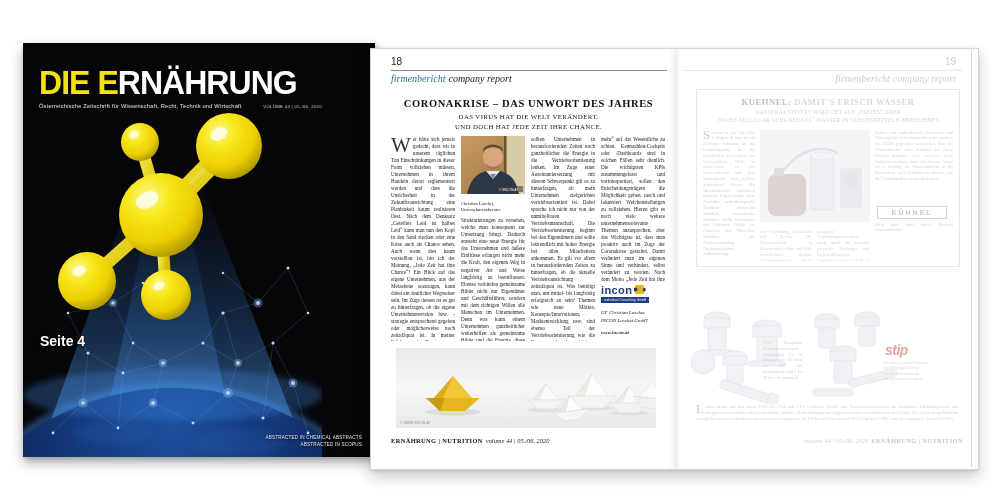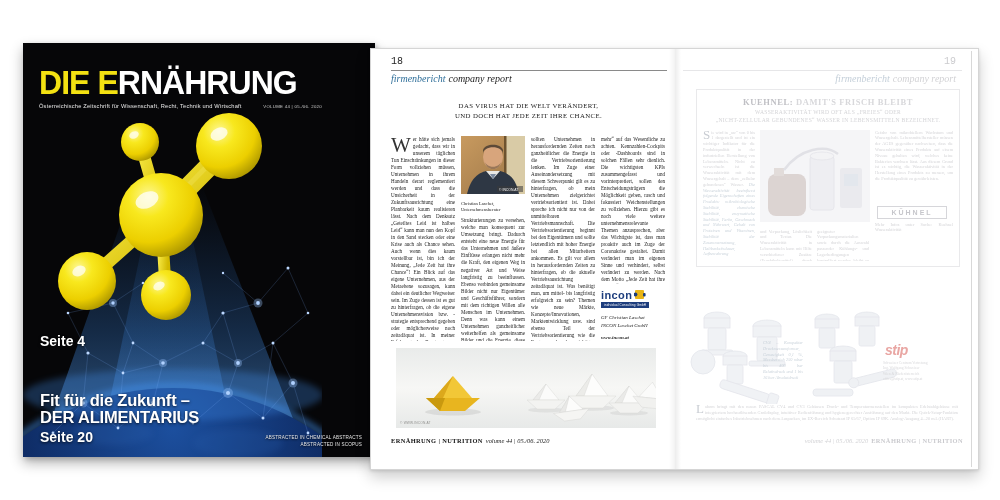--- a/index.html
+++ b/index.html
@@ -24,35 +24,35 @@
               font-size:4.6px;line-height:1.5;letter-spacing:.2px;text-shadow:0 1px 2px rgba(0,0,0,.8);}
   
   .spread{position:absolute;left:370px;top:48px;width:607px;height:420px;background:#ffffff;
           border:1px solid #d5d5d5;box-shadow:0 7px 14px rgba(0,0,0,.20),0 1px 3px rgba(0,0,0,.12);}
   .fore-edge{position:absolute;right:6px;top:2px;bottom:2px;width:1px;background:#d8d8d8;}
   .fold{position:absolute;left:298px;top:0;bottom:0;width:12px;
         background:linear-gradient(90deg,rgba(0,0,0,0),rgba(0,0,0,.045) 45%,rgba(0,0,0,.07) 52%,rgba(0,0,0,0));}
   .page{position:absolute;top:0;bottom:0;}
   .page-left{left:0;width:303px;}
   .page-right{left:303px;width:304px;}
-  .pnum{position:absolute;font-family:Liberation Mono, monospace;font-size:10px;color:#222;}
+  .pnum{position:absolute;font-family:Liberation Sans, sans-serif;font-size:10px;color:#222;}
   .rule{position:absolute;height:1px;background:#8a8a8a;}
   .kicker{position:absolute;font-family:"Liberation Serif",serif;font-style:italic;font-size:10px;color:#1c1c1c;white-space:nowrap;}
   .kicker .khl{color:#2e6e99;margin-right:3px;}
   .headline-blk{position:absolute;left:20px;width:275px;text-align:center;font-family:"Liberation Serif",serif;}
   .headline{font-size:10.5px;font-weight:700;letter-spacing:.6px;color:#101010;}
   .subhead{font-size:6.8px;letter-spacing:.4px;color:#1c1c1c;line-height:1.45;margin-top:3px;}
   .cols{position:absolute;left:20px;top:87px;width:275px;height:205px;display:flex;gap:6px;}
   .col{width:64px;height:205px;overflow:hidden;font-family:"Liberation Serif",serif;
        font-size:5.1px;line-height:1.38;text-align:justify;color:#1b1b1b;}
   .dropcap{float:left;font-family:"Liberation Serif",serif;font-size:21px;line-height:16px;
            padding:1px 2px 0 0;color:#333;}
   .photo-fig{width:64px;margin:0 0 3px 0;}
   .photo-cap{font-size:4.6px;line-height:1.35;color:#222;text-align:left;margin:2px 0 4px 0;}
-  .incon-blk{margin-top:5px;text-align:left;}
+  .incon-blk{text-align:left;}
   .incon-row{display:flex;align-items:center;gap:2px;}
   .incon-word{font-family:"Liberation Sans",sans-serif;font-weight:700;font-size:11px;
               color:#1d3d7d;letter-spacing:.4px;line-height:1;}
   .incon-tag{display:inline-block;background:#1d3d7d;color:#ffffff;font-family:"Liberation Sans",sans-serif;
              font-size:3px;padding:1px 3px;margin-top:1px;letter-spacing:.2px;}
   .incon-contact{font-style:italic;font-size:5px;line-height:1.5;color:#1b1b1b;margin-top:6px;text-align:left;}
   .incon-web{font-style:italic;font-weight:700;font-size:5px;color:#1b1b1b;margin-top:6px;text-align:left;}
   .boats-wrap{position:absolute;left:25px;top:299px;width:260px;height:80px;}
   .boats-credit{position:absolute;left:4px;bottom:3px;font-size:3.2px;color:#90908e;letter-spacing:.2px;}
   .footer{position:absolute;top:388px;font-family:"Liberation Serif",serif;font-size:6.4px;white-space:nowrap;}
@@ -203,40 +203,37 @@
       <h1 class="cover-title"><span class="t-yel">DIE E</span><span class="t-wht">RNÄHRUNG</span></h1>
       <div class="cover-subrow">
         <span class="cover-subtitle">Österreichische Zeitschrift für Wissenschaft, Recht, Technik und Wirtschaft</span>
         <span class="cover-volume">VOLUME 44 | 05./06. 2020</span>
       </div>
     </div>
 
     <div class="cover-story story1">
       <div class="hl-page">Seite 4</div>
     </div>
-    <div class="cover-story story2">
-      <div class="hl-big"><span>Fit für die Zukunft –</span><br><span>DER ALIMENTARIUS</span></div>
-      <div class="hl-page">Seite 20</div>
-    </div>
 
     <div class="abstracted">
       <div>ABSTRACTED IN CHEMICAL ABSTRACTS</div>
       <div>ABSTRACTED IN SCOPUS</div>
     </div>
   </div>
 
   <div class="spread">
     <div class="fore-edge"></div>
 
     <div class="page page-left">
       <div class="pnum" style="left:20px;top:7px;">18</div>
       <div class="rule" style="left:20px;width:276px;top:21px;"></div>
       <div class="kicker" style="left:20px;top:24px;"><span class="khl">firmenbericht</span><span>company report</span></div>
 
       <div class="headline-blk" style="top:49px;">
+        <div class="headline">CORONAKRISE – DAS UNWORT DES JAHRES</div>
         <div class="subhead"><span>DAS VIRUS HAT DIE WELT VERÄNDERT,</span><br><span>UND DOCH HAT JEDE ZEIT IHRE CHANCE.</span></div>
       </div>
 
       <div class="cols">
         <div class="col"><span class="dropcap">W</span><span>er hätte sich jemals gedacht, dass wir in unserem täglichen Tun Einschränkungen in dieser Form vollziehen müssen, Unternehmen in ihrem Handeln derart reglementiert werden und dass die Unsicherheit in der Zukunftsausrichtung eine Planbarkeit kaum realisieren lässt. Nach dem Denksatz „Geteiltes Leid ist halbes Leid“ kann man nun den Kopf in den Sand stecken oder eine Krise auch als Chance sehen. Auch wenn dies kaum vorstellbar ist, bin ich der Meinung, „Jede Zeit hat ihre Chance“! Ein Blick auf das eigene Unternehmen, aus der Metaebene sozusagen, kann dabei ein deutlicher Wegweiser sein. Im Zuge dessen ist es gut zu hinterfragen, ob die eigene Unternehmensvision bzw. -strategie entsprechend gegeben oder möglicherweise noch zeitadäquat ist. In meiner Erfahrung der Beratung von Familienunternehmen aus verschiedenen Branchen birgt dieser Blick auf die wesentliche Ausrichtung eines Unternehmens enorme Potentiale in sich. Dabei geht es jedoch nicht nur darum, gemeinsame Bilder zu entwickeln, sondern diese mit</span></div>
 
         <div class="col">
           <svg class="photo-fig" width="64" height="58" viewBox="0 0 64 58">
             <defs>
               <linearGradient id="roomG" x1="0" y1="0" x2="1" y2="1">
@@ -330,21 +327,21 @@
     </div>
 
     <div class="fold"></div>
 
     <div class="page page-right">
       <div class="pnum g-pnum" style="right:22px;top:7px;">19</div>
       <div class="rule g-rule" style="left:9px;right:16px;top:21px;"></div>
       <div class="kicker g-kicker" style="right:22px;top:24px;"><span class="khl">firmenbericht</span><span>company report</span></div>
 
       <div class="a1-box">
-        <div class="a1-head"><span class="abrand">KUEHNEL:</span><span> DAMIT'S FRISCH BLEIBT</span></div>
+        <div class="a1-head"><span class="abrand">KUEHNEL:</span><span> DAMIT'S FRISCH WASSER</span></div>
         <div class="a1-sub"><span>WASSERAKTIVITÄT WIRD OFT ALS „FREIES“ ODER</span><br><span>„NICHT-ZELLULAR GEBUNDENES“ WASSER IN LEBENSMITTELN BEZEICHNET.</span></div>
         <div class="a1-row">
           <div class="gtxt a1-c1"><span class="g-drop">S</span><span>ie wird in „aw“ von 0 bis 1 dargestellt und ist ein wichtiger Indikator für die Produktqualität in der industriellen Herstellung von Lebensmitteln. Nicht zu verwechseln ist die Wasseraktivität mit dem Wassergehalt – dem „zellular gebundenen“ Wasser.</span> <span class="gital">Die Wasseraktivität beeinflusst folgende Eigenschaften eines Produkts: mikrobiologische Stabilität, chemische Stabilität, enzymatische Stabilität, Farbe, Geschmack und Nährwert, Gehalt von Proteinen und Vitaminen, Stabilität der Zusammensetzung, Haltbarkeitsdauer, Aufbewahrung</span></div>
           <div class="a1-mid">
             <svg class="img-ghost" width="110" height="92" viewBox="0 0 110 92">
               <rect width="110" height="92" fill="#f4f4f6"></rect>
               <rect x="8" y="44" width="38" height="42" rx="8" fill="#d6cdcb"></rect>
               <rect x="14" y="38" width="10" height="8" fill="#ddd6d4"></rect>
               <path d="M24,40 C40,18 66,14 78,24" stroke="#dcdce2" stroke-width="2.5" fill="none"></path>
               <rect x="50" y="26" width="24" height="54" rx="3" fill="#ececf0" stroke="#e0e0e6" stroke-width="0.8"></rect>

